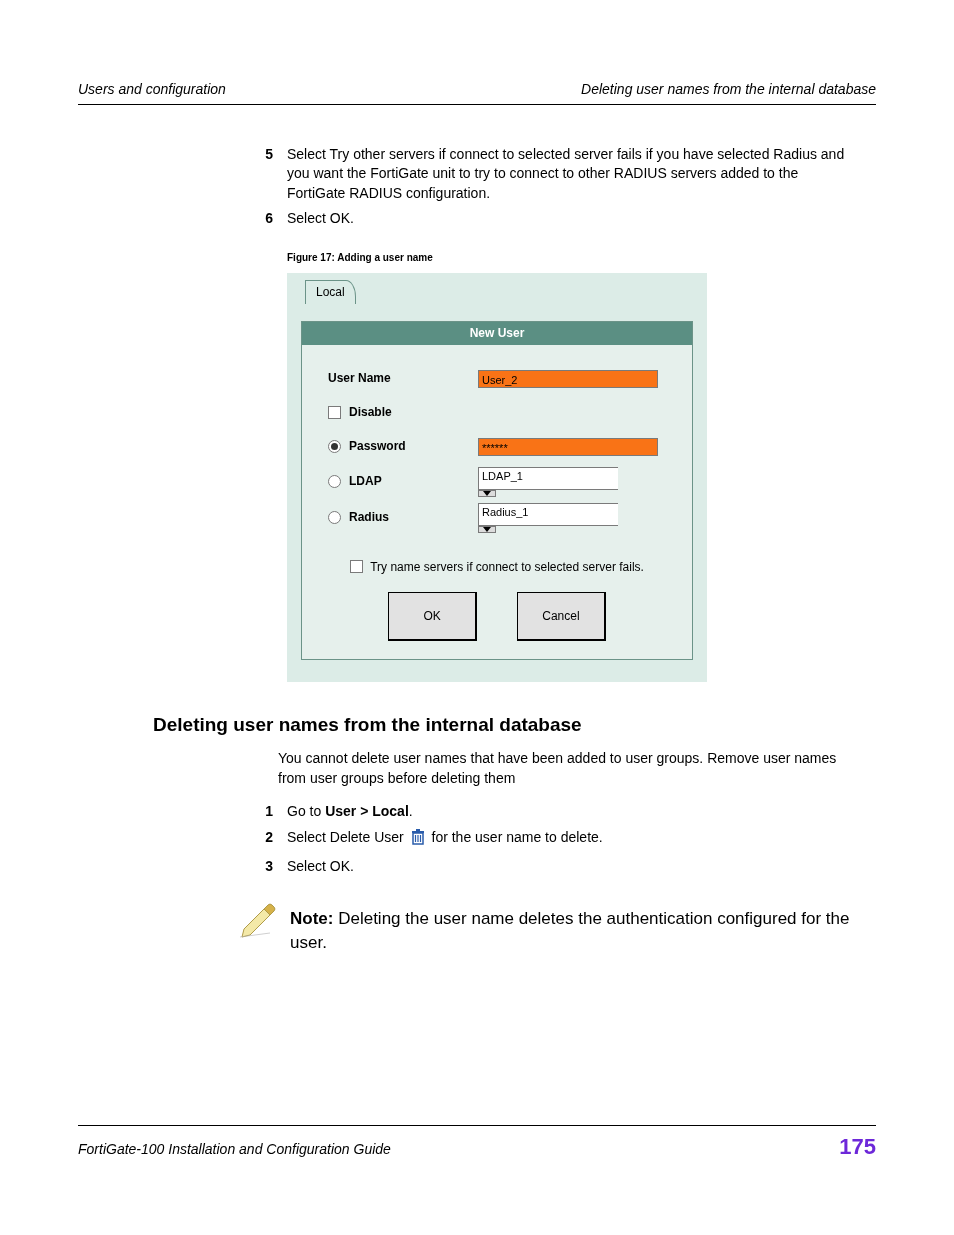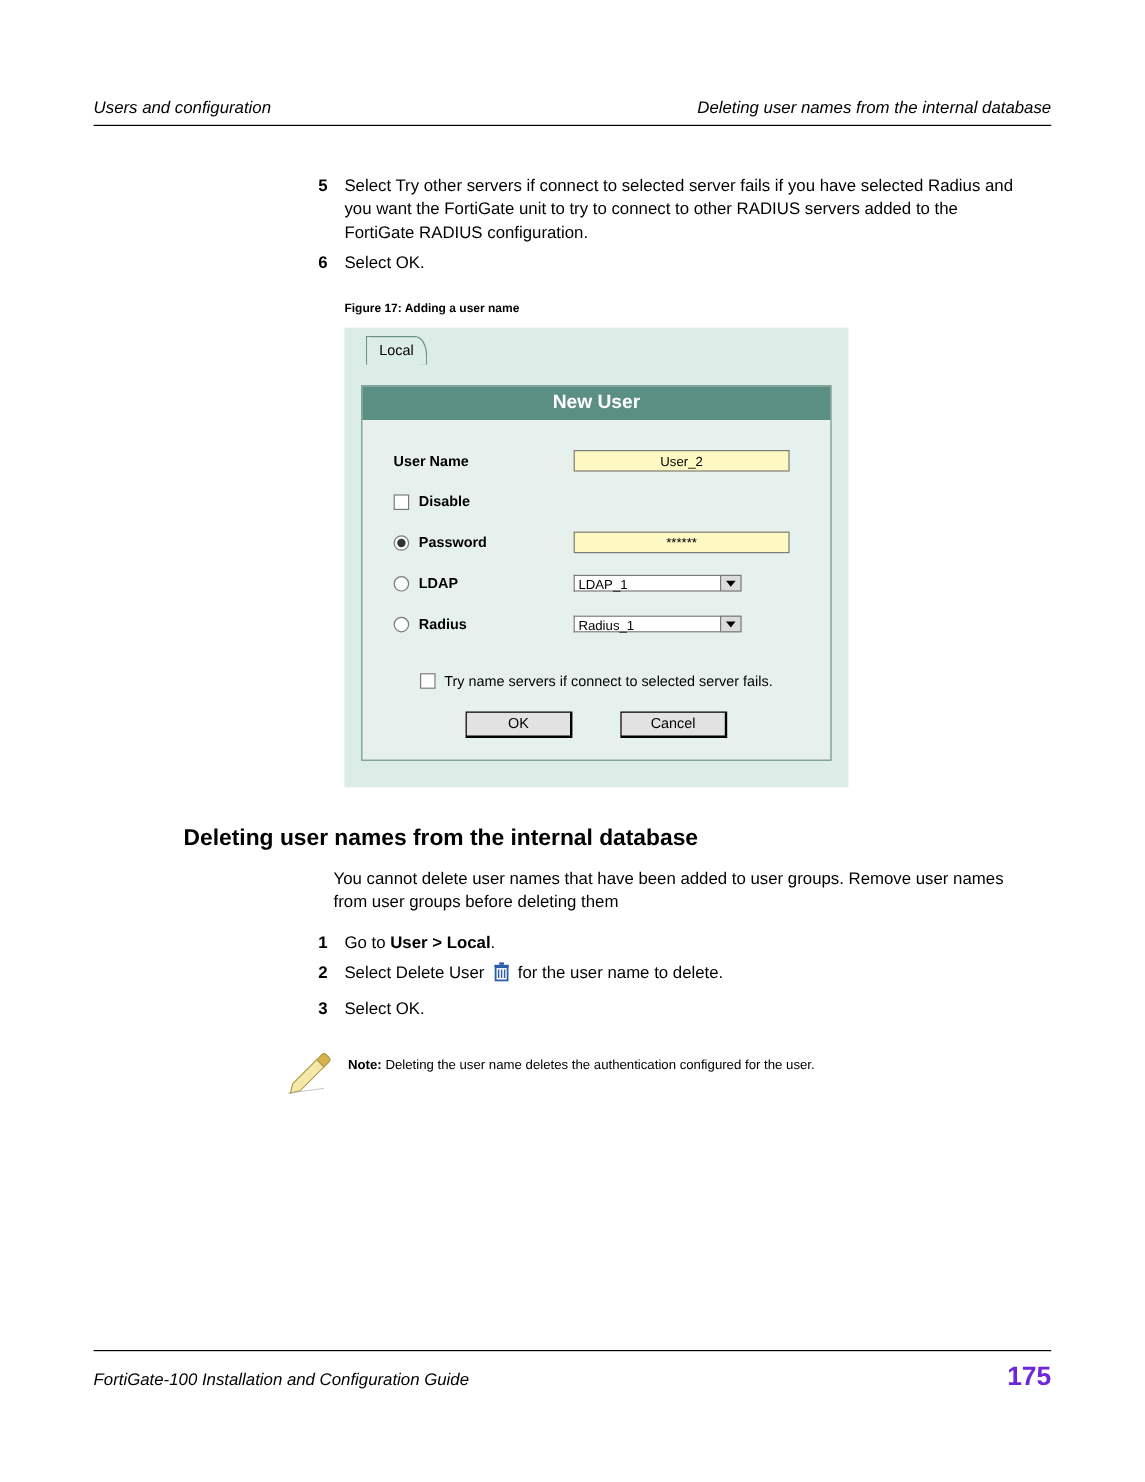--- a/index.html
+++ b/index.html
@@ -93,21 +93,21 @@
   .form-panel {
     margin: 10px 14px 0 14px;
     background: #e6f0ec;
     border: 1px solid #6b9388;
     padding-bottom: 18px;
   }
   .panel-title {
     background: #5b8f83;
     color: #fff;
     font-family: Verdana, sans-serif;
-    font-size: 16px;
+    font-size: 12px;
     font-weight: bold;
     text-align: center;
     padding: 3px 16px;
   }
   .form-rows {
     padding: 20px 20px 6px 26px;
     font-family: Verdana, sans-serif;
     font-size: 12px;
   }
   .frow {
@@ -145,33 +145,33 @@
     background: #333;
     border-radius: 50%;
   }
   .frow .val-col {
     flex: 1;
   }
   .text-input {
     width: 180px;
     height: 18px;
     border: 1px solid #7a7a7a;
-    background: #fef9c3;
+    background: #f97316;
     font-family: Verdana, sans-serif;
     font-size: 11px;
     padding: 0 3px;
     line-height: 18px;
     box-sizing: border-box;
-    text-align: center;
   }
   .select-box {
     width: 140px;
-    height: 14px;
+    height: 30px;
     display: flex;
     box-sizing: border-box;
+    flex-direction: column;
   }
   .select-box .sel-txt {
     flex: 1;
     border: 1px solid #7a7a7a;
     border-right: none;
     background: #fff;
     font-size: 11px;
     padding: 0 3px;
     line-height: 16px;
   }
@@ -209,21 +209,21 @@
   .btn-row {
     text-align: center;
     margin-top: 16px;
   }
   .winbtn {
     display: inline-block;
     min-width: 74px;
     font-family: Verdana, sans-serif;
     font-size: 12px;
     text-align: center;
-    padding: 1px 6px;
+    padding: 15px 6px;
     background: #e2e2e2;
     border: 1px solid #000;
     border-right: 2px solid #000;
     border-bottom: 2px solid #000;
     margin: 0 18px;
   }
   
   h2.section {
     font-size: 19px;
     font-weight: bold;
@@ -248,21 +248,21 @@
   }
   .note-icon {
     width: 40px;
     height: 38px;
     flex: 0 0 40px;
     margin-right: 12px;
     position: relative;
   }
   .note-icon svg { width: 40px; height: 38px; }
   .note-text {
-    font-size: 11px;
+    font-size: 17px;
     padding-top: 6px;
   }
   .bold { font-weight: bold; }
   
   .footer-wrap {
     position: absolute;
     left: 78px;
     right: 78px;
     bottom: 72px;
   }

